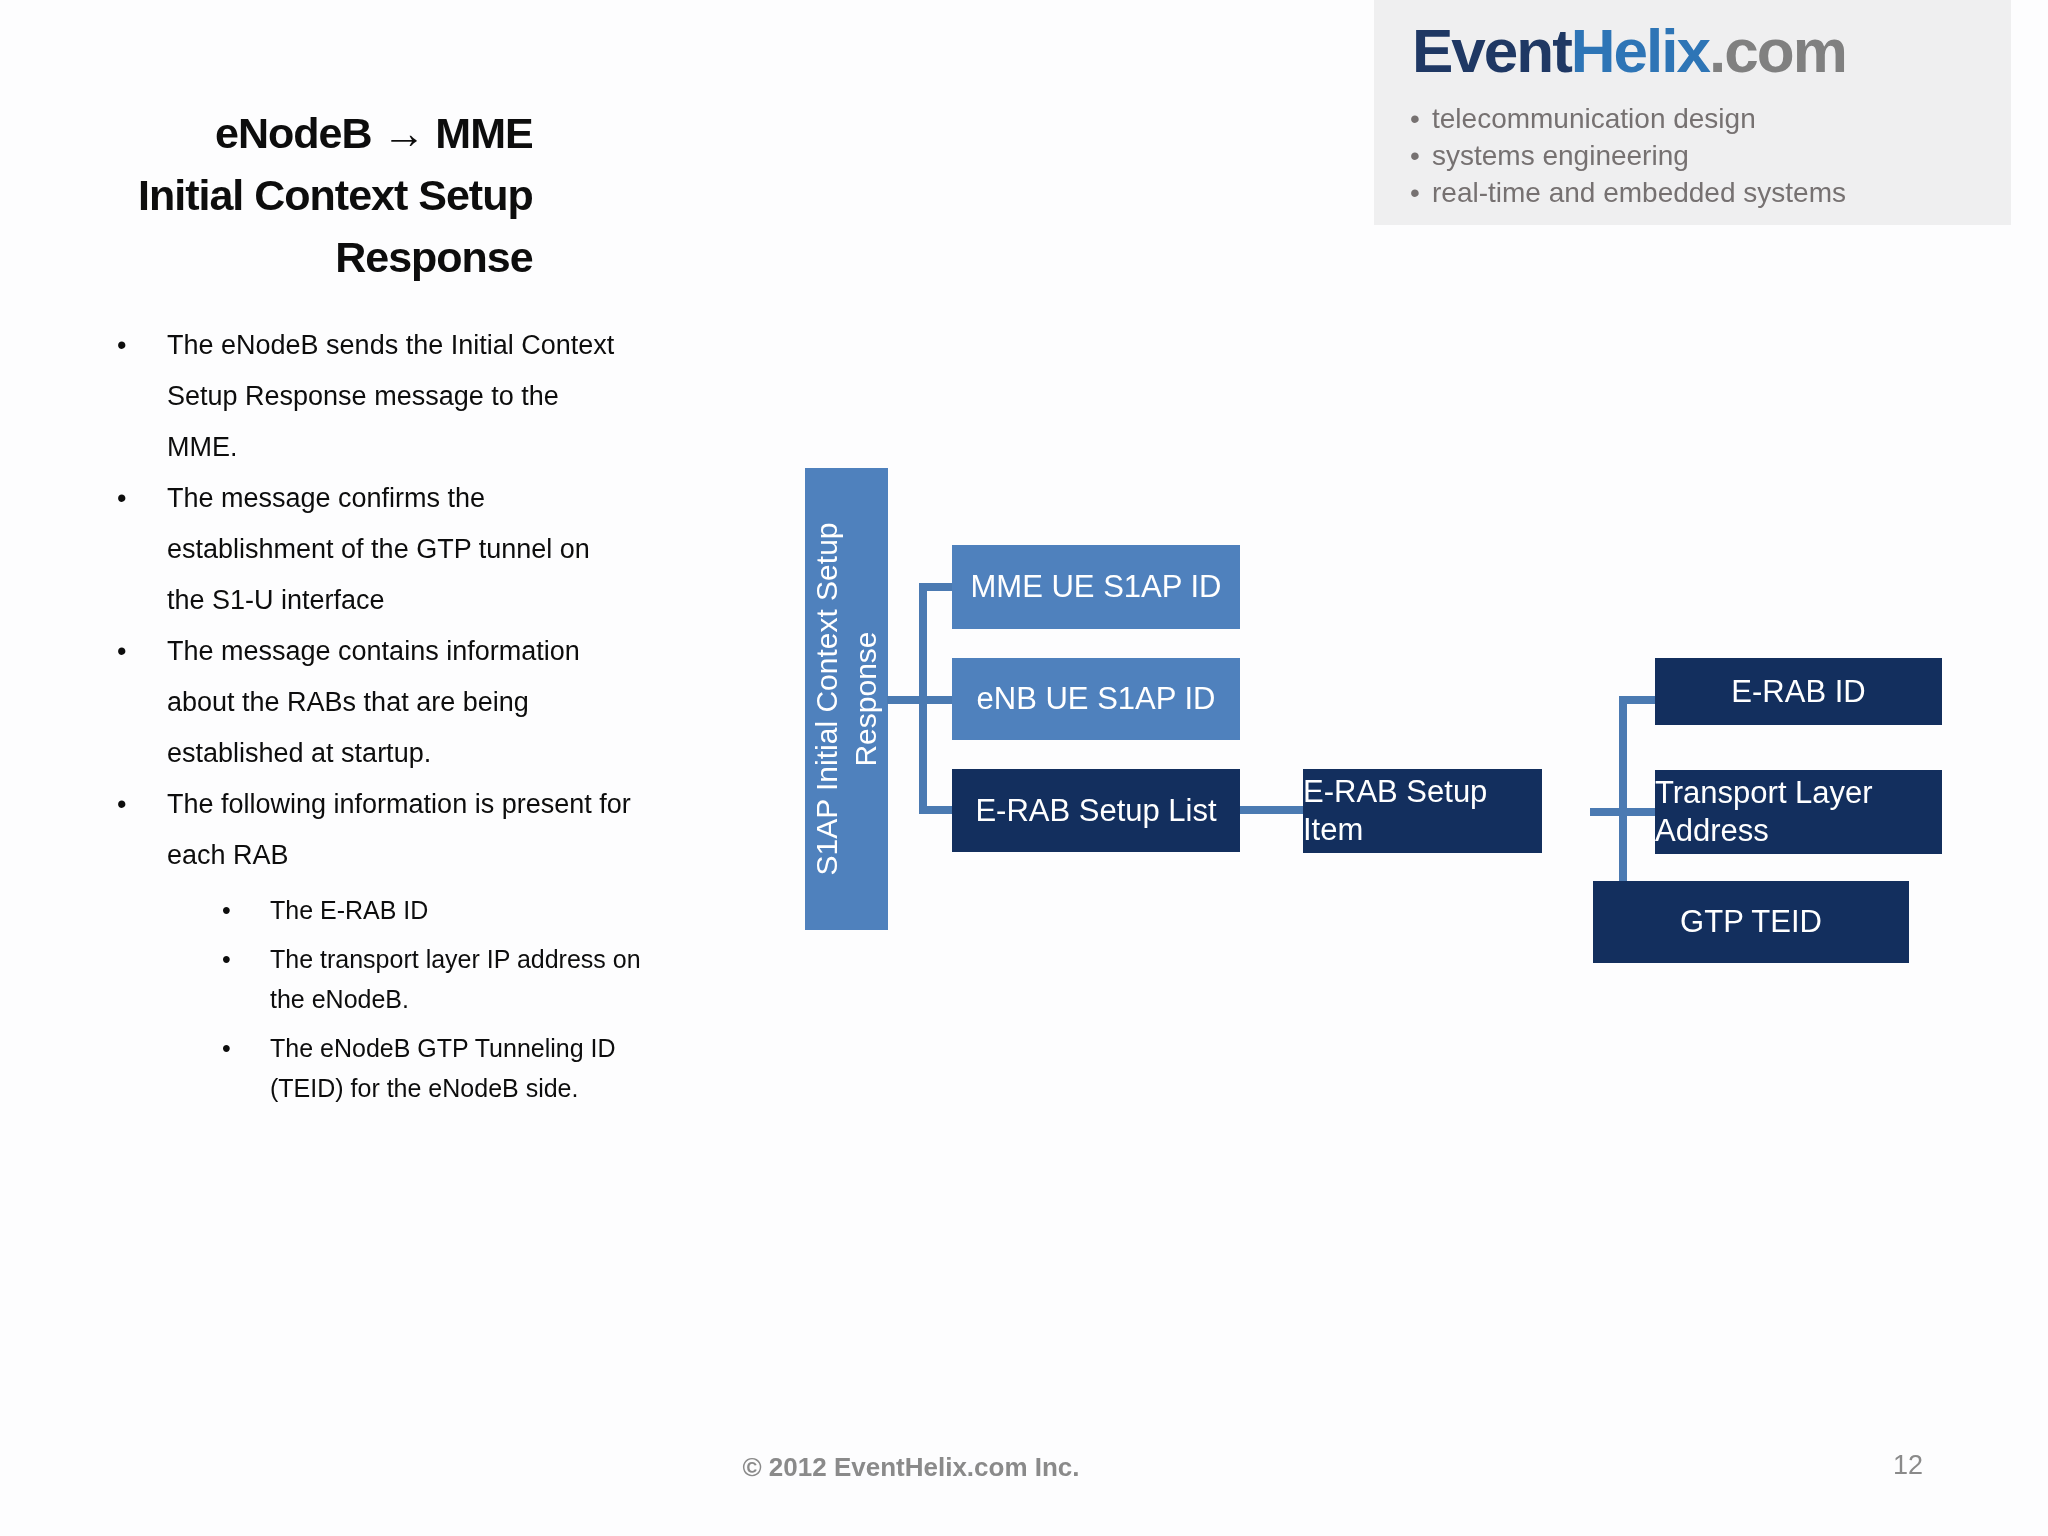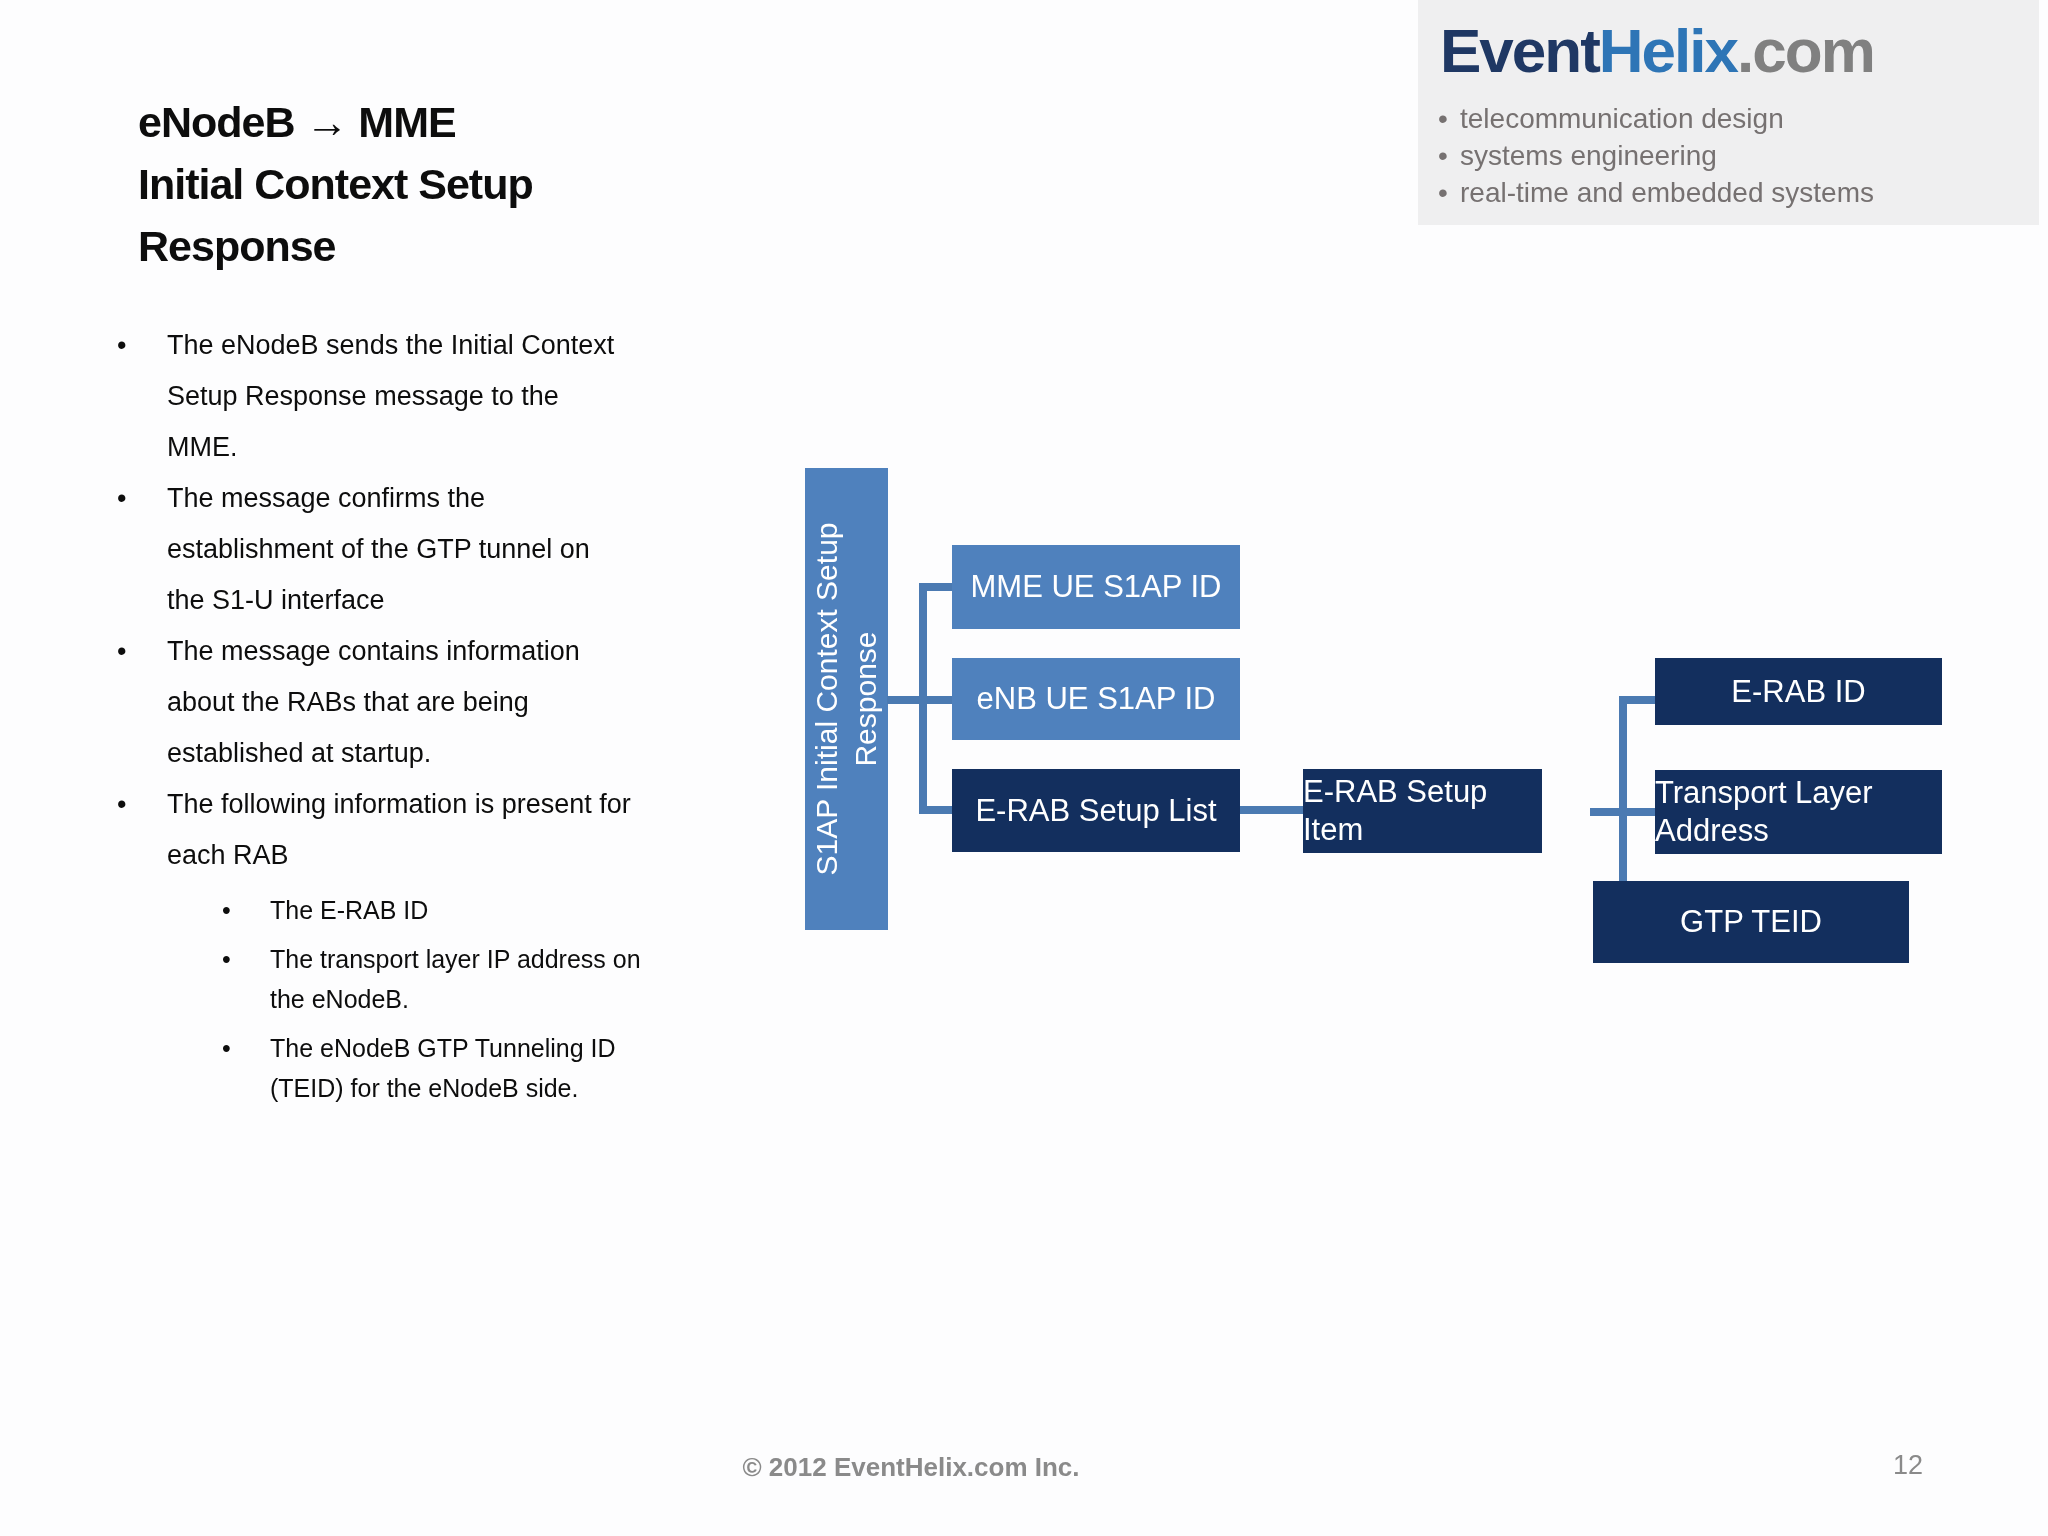--- a/index.html
+++ b/index.html
@@ -3,30 +3,31 @@
 <meta charset="utf-8">
 <style>
   html,body { margin:0; padding:0; background:#ffffff; }
   .slide {
     position:relative; width:2048px; height:1536px;
     background:#fdfdfe; overflow:hidden;
     font-family:"Liberation Sans", sans-serif; color:#111;
   }
 
   
-  .title { position:absolute; left:138px; top:91px; }
+  .title { position:absolute; left:138px; top:102px;text-align:right; }
   .title-line {
     font-size:43px; font-weight:bold; line-height:62px;
     letter-spacing:-1px; color:#0d0d0d; white-space:nowrap;
   }
 
   
   .brand-panel {
-    position:absolute; left:1418px; top:0; width:621px; height:225px;
+    position:absolute; left:1374px; top:0; width:621px; height:225px;
     background:#efeff0;
+    padding-left:16px;
   }
   .brand-logo {
     margin:16px 0 0 22px; font-size:62px; font-weight:600;
     letter-spacing:-2px; line-height:70px; white-space:nowrap;
   }
   .logo-event { color:#1f3864; }
   .logo-helix { color:#2e75b6; }
   .logo-com   { color:#808080; }
   .taglines { margin:14px 0 0 20px; }
   .tagline {

